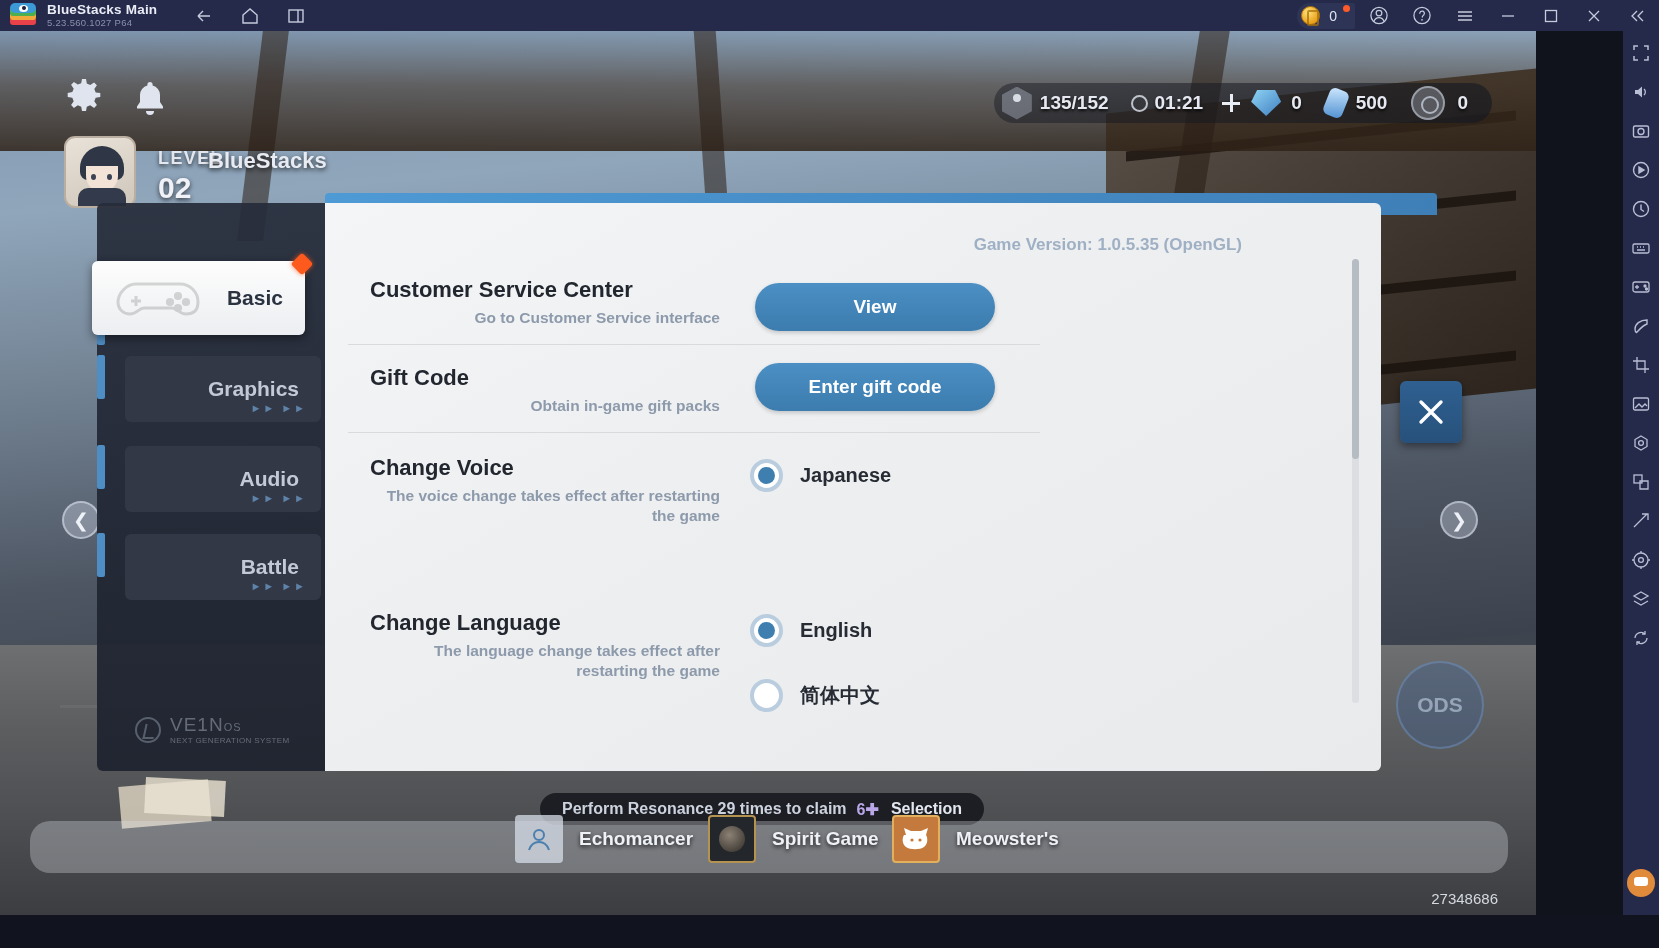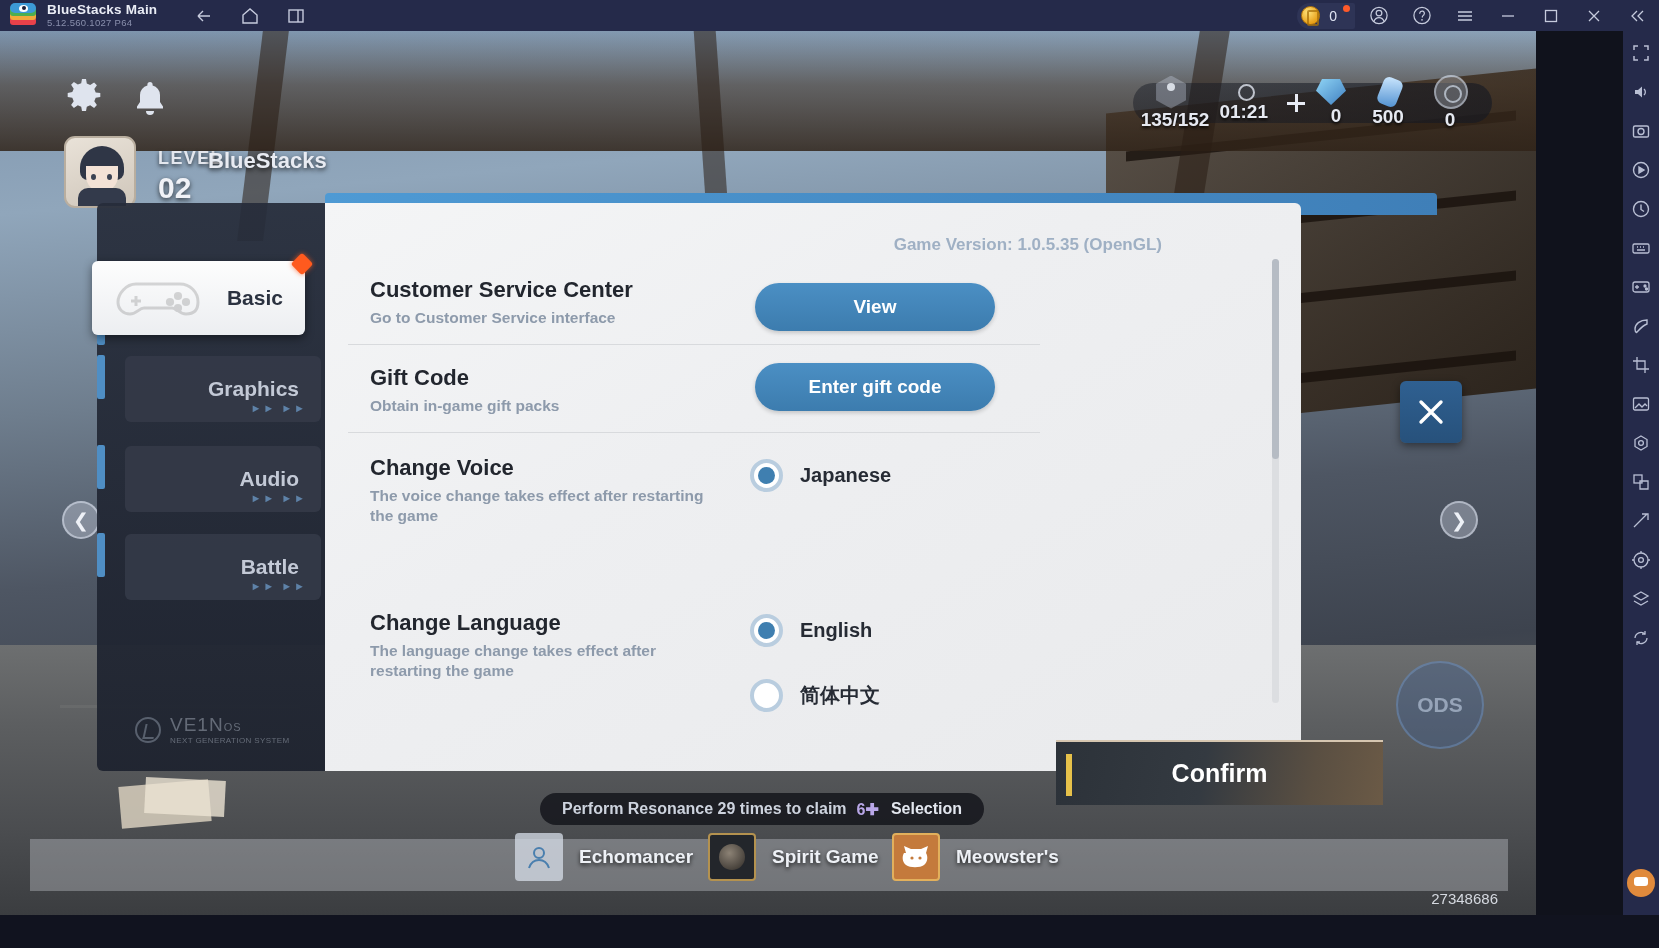--- a/index.html
+++ b/index.html
@@ -95,21 +95,21 @@
   .lvl-num { color:#f0f2f7; font-size:30px; font-weight:bold; line-height:1;
     margin-top:4px; text-shadow:0 2px 5px rgba(0,0,0,.7); }
   .pname { position:absolute; left:208px; top:117px; color:#e8ebf2; font-size:22px;
     font-weight:bold; text-shadow:0 2px 5px rgba(0,0,0,.75); }
 
   .hud-right { position:absolute; right:44px; top:52px; height:40px;
     display:flex; align-items:center;
     background:linear-gradient(90deg,rgba(20,24,34,.45),rgba(20,24,34,.62));
     border-radius:20px; padding:0 14px 0 8px; }
   .hud-item { display:flex; align-items:center; color:#e6e9f1; font-size:19px;
-    font-weight:bold; text-shadow:0 2px 3px rgba(0,0,0,.8); margin-right:10px;flex-direction:column; }
+    font-weight:bold; text-shadow:0 2px 3px rgba(0,0,0,.8); margin-right:10px; }
   .hex { width:30px; height:33px; background:rgba(200,210,225,.35);
     clip-path:polygon(50% 0,100% 25%,100% 75%,50% 100%,0 75%,0 25%); margin-right:8px;
     position:relative; }
   .hex:after{content:'';position:absolute;left:11px;top:7px;width:8px;height:8px;
     background:rgba(235,240,248,.85);border-radius:50%;}
   .clockic { width:17px; height:17px; border:2px solid rgba(225,230,240,.8);
     border-radius:50%; margin:0 7px 0 12px; }
   .plusic { width:20px; height:20px; margin:0 10px 0 8px; position:relative; }
   .plusic:before,.plusic:after{content:'';position:absolute;background:#e8ecf5;}
   .plusic:before{left:9px;top:1px;width:3px;height:18px;}
@@ -159,23 +159,23 @@
   .vein { position:absolute; left:38px; bottom:26px; display:flex;
     align-items:center; opacity:.45; }
   .vein .vc { width:26px; height:26px; border-radius:50%;
     border:2px solid #9aa5b5; margin-right:9px; position:relative; }
   .vein .vc:after{content:'';position:absolute;left:7px;top:5px;width:9px;height:13px;
     border-left:2px solid #9aa5b5;border-bottom:2px solid #9aa5b5;
     transform:skewX(-12deg);}
   .vein .vt { color:#b4bdca; font-size:19px; font-weight:normal; letter-spacing:1px; }
   .vein .vs { color:#b4bdca; font-size:8px; letter-spacing:.4px; }
 
-  .dlg-main { position:absolute; left:228px; top:0; width:976px; height:568px;
+  .dlg-main { position:absolute; left:228px; top:0; width:1056px; height:568px;
     background:linear-gradient(150deg,#f4f5f6 0%,#eeeff1 40%,#e9eaec 100%);
-    border-radius:0 6px 6px 0; overflow:hidden; }
+    border-radius:0 6px 6px 0; overflow:hidden;text-align:right; }
   .dlg-topbar { position:absolute; left:228px; top:-10px; width:1112px; height:22px;
     background:linear-gradient(90deg,#4e9ad4,#3f7fb8); border-radius:4px 4px 0 0; }
   .gv { position:absolute; right:139px; top:32px; color:#9fb0c4; font-size:17px;
     font-weight:bold; }
 
   .rows { position:absolute; left:0; top:52px; width:1075px; }
   .row { position:relative; padding:14px 0 24px 0; }
   .row .divider { position:absolute; left:23px; right:360px; bottom:0; height:1px;
     background:#d8dadd; }
   .r-title { position:absolute; left:45px; color:#22262e; font-size:22px;
@@ -216,22 +216,22 @@
   .confirm span { color:#fff; font-size:25px; font-weight:bold; }
 
   
   .quest { position:absolute; left:540px; top:762px; height:32px;
     background:rgba(18,20,26,.82); border-radius:16px; padding:0 22px;
     display:flex; align-items:center; }
   .quest .qt { color:#cdd3de; font-size:16px; font-weight:bold; }
   .quest .qi { color:#b9a7e8; font-size:16px; font-weight:bold; margin:0 6px 0 10px; }
   .quest .qs { color:#e3e7ef; font-size:16px; font-weight:bold; margin-left:6px; }
 
-  .botbar { position:absolute; left:30px; bottom:24px; width:1478px; height:52px;
-    background:rgba(225,228,234,.32); border-radius:0; }
+  .botbar { position:absolute; left:30px; bottom:42px; width:1478px; height:52px;
+    background:rgba(225,228,234,.32); border-radius:20px; }
   .navitem { position:absolute; display:flex; align-items:center; cursor:pointer; }
   .navico { width:48px; height:48px; border-radius:4px; flex:none;
     display:flex; align-items:center; justify-content:center; }
   .nav1 { background:rgba(215,222,232,.75); }
   .nav2 { background:#23262b; border:2px solid #b4924f; }
   .nav3 { background:#c47a3c; border:2px solid #e2b05c; position:relative; }
   .navlbl { margin-left:16px; color:#eef1f6; font-size:19px; font-weight:bold;
     text-shadow:0 2px 4px rgba(0,0,0,.75); white-space:nowrap; }
   .botnum { position:absolute; right:38px; bottom:8px; color:#d5d9e0; font-size:15px; }
   .ods { position:absolute; right:52px; bottom:166px; width:88px; height:88px;
@@ -261,21 +261,21 @@
   <div class="titlebar">
     <div class="bs-logo">
       <div class="l l1"></div>
         <div class="l l2"></div>
         <div class="l l3"></div>
       <div class="l l4"></div>
         <div class="eye"></div>
     </div>
     <div class="bs-title">
       <div class="t1">BlueStacks Main</div>
-      <div class="t2">5.12.560.1027  P64</div>
+      <div class="t2">5.23.560.1027  P64</div>
     </div>
     <div class="tb-icons">
       <div class="tb-ic">
         <svg width="20" height="20" viewBox="0 0 20 20" fill="none" stroke="currentColor" stroke-width="1.4">
           <path d="M16 10H4M4 10l5-5M4 10l5 5"></path>
           </svg>
       </div>
       <div class="tb-ic">
         <svg width="20" height="20" viewBox="0 0 20 20" fill="none" stroke="currentColor" stroke-width="1.4">
           <path d="M3 9l7-6 7 6v8H3z"></path>
@@ -511,24 +511,20 @@
         </div>
       </div>
 
       <div class="dlg-close">
         <svg width="34" height="34" viewBox="0 0 34 34" stroke="#fff" stroke-width="3.4" stroke-linecap="round">
           <path d="M7 7l20 20M27 7L7 27"></path>
           </svg>
       </div>
     </div>
 
-    <div class="confirm">
-      <div class="bar"></div>
-      <span>Confirm</span>
-    </div>
 
     <div class="quest">
       <div class="qt">Perform Resonance 29 times to claim</div>
       <div class="qi">
         <span>6</span>✚
       </div>
       <div class="qs">Selection</div>
     </div>
 
     <div class="botbar">

